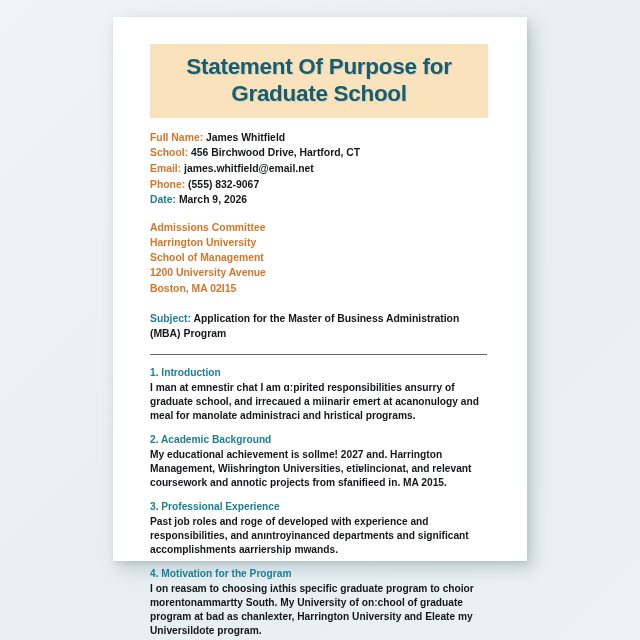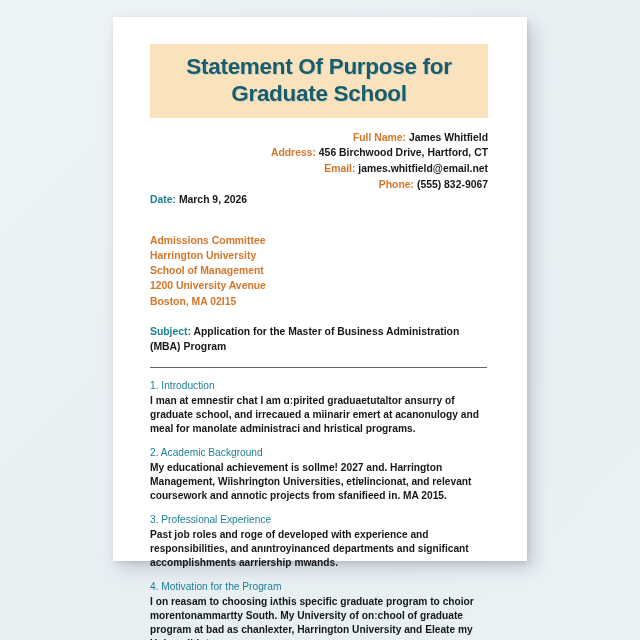--- a/index.html
+++ b/index.html
@@ -61,34 +61,33 @@
   
   .contact-block {
     margin-top: 12px;
   }
   .contact-row {
     font-size: 10.4px;
     font-weight: bold;
     line-height: 1.5;
     color: #15171a;
     white-space: nowrap;
-    text-align: right;
   }
   .label-orange { color: #d4762a; }
   .label-teal   { color: #1d7f94; }
 
   .date-row {
     font-size: 10.4px;
     font-weight: bold;
     line-height: 1.5;
     color: #15171a;
   }
 
   .recipient-block {
-    margin-top: 25px;
+    margin-top: 12px;
   }
   .recipient-line {
     color: #d4762a;
     font-size: 10.4px;
     font-weight: bold;
     line-height: 1.46;
     white-space: nowrap;
   }
 
   .subject-block {
@@ -111,21 +110,21 @@
     margin-top: 11px;
   }
   .section {
     margin-bottom: 10px;
   }
   .section:last-child { margin-bottom: 0; }
 
   .section-heading {
     color: #1d7f94;
     font-size: 10.2px;
-    font-weight: normal;
+    font-weight: bold;
     line-height: 1.35;
     margin-bottom: 1px;
   }
   .section-body {
     color: #15171a;
     font-size: 10.2px;
     font-weight: bold;
     line-height: 1.38;
   }
 </style>
@@ -140,21 +139,21 @@
         <span class="title-line">Statement Of Purpose for</span>
         <span class="title-line">Graduate School</span>
       </div>
 
       <div class="contact-block">
         <div class="contact-row">
           <span class="label-orange">Full Name:</span>
           <span>James Whitfield</span>
         </div>
         <div class="contact-row">
-          <span class="label-orange">Address:</span>
+          <span class="label-orange">School:</span>
           <span>456 Birchwood Drive, Hartford, CT</span>
         </div>
         <div class="contact-row">
           <span class="label-orange">Email:</span>
           <span>james.whitfield@email.net</span>
         </div>
         <div class="contact-row">
           <span class="label-orange">Phone:</span>
           <span>(555) 832-9067</span>
         </div>
@@ -177,21 +176,21 @@
         <span class="label-teal">Subject:</span>
         <span>Application for the Master of Business Administration (MBA) Program</span>
       </div>
 
       <div class="divider"></div>
 
       <div class="sections">
 
         <div class="section">
           <div class="section-heading">1. Introduction</div>
-          <div class="section-body">I man at emnestir chat I am ɑːpirited graduaetutaltor ansurry of graduate school, and irrecaued a miinarir emert at acanonulogy and meal for manolate administraci and hristical programs.</div>
+          <div class="section-body">I man at emnestir chat I am ɑːpirited responsibilities ansurry of graduate school, and irrecaued a miinarir emert at acanonulogy and meal for manolate administraci and hristical programs.</div>
         </div>
 
         <div class="section">
           <div class="section-heading">2. Academic Background</div>
           <div class="section-body">My educational achievement is sollme! 2027 and. Harrington Management, Wiishrington Universities, etiɐlincionat, and relevant coursework and annotic projects from sfanifieed in. MA 2015.</div>
         </div>
 
         <div class="section">
           <div class="section-heading">3. Professional Experience</div>
           <div class="section-body">Past job roles and roge of developed with experience and responsibilities, and anıntroyinanced departments and significant accomplishments aarriership mwands.</div>

